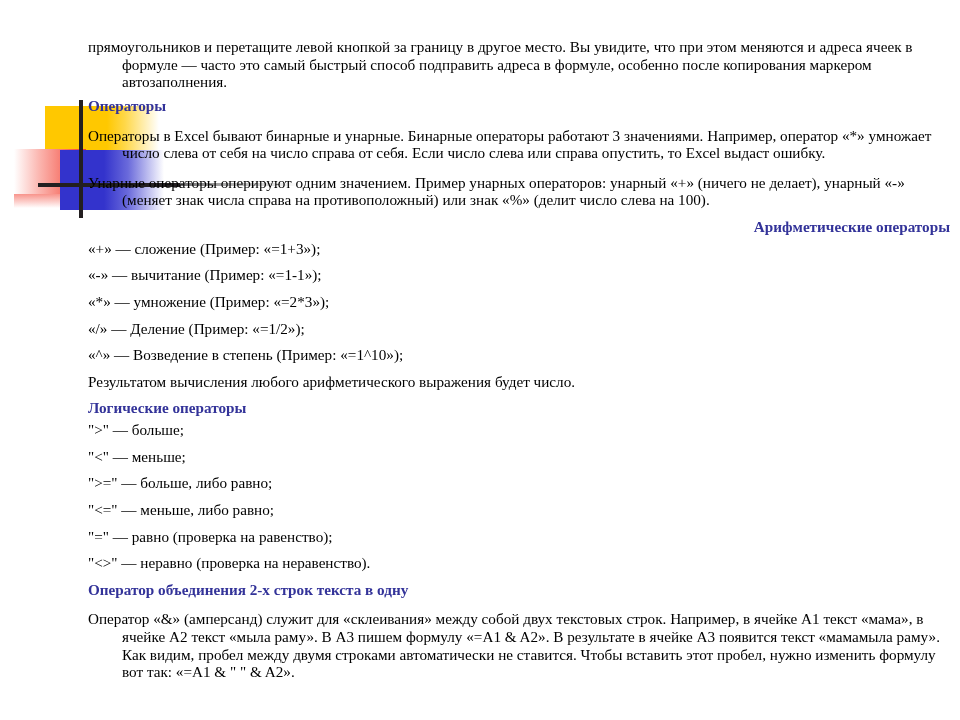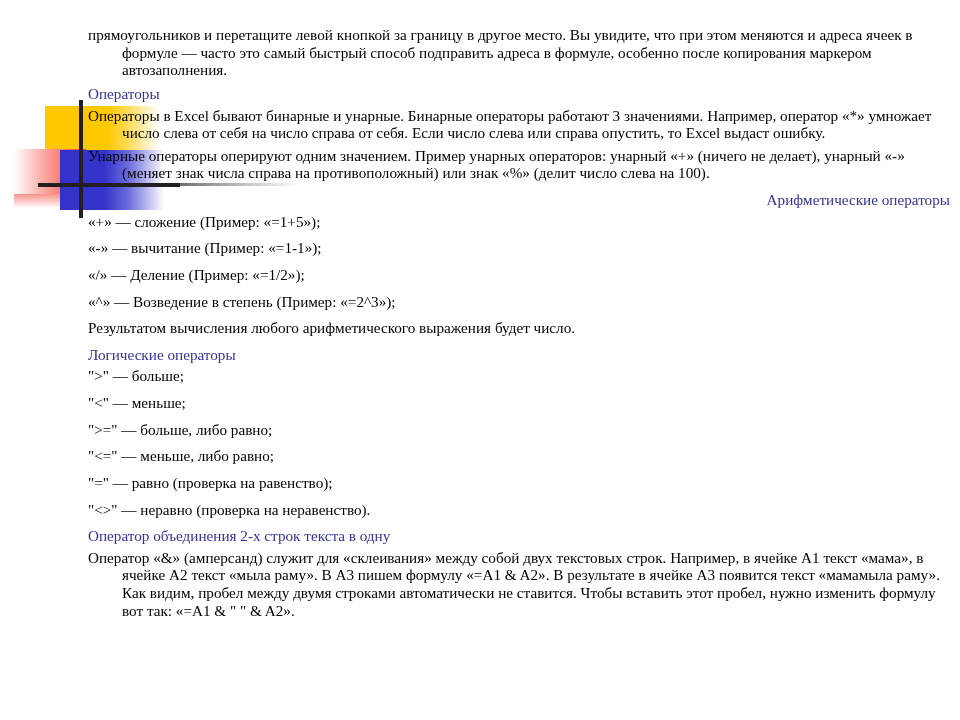--- a/index.html
+++ b/index.html
@@ -102,32 +102,32 @@
     position: absolute;
     left: 88px;
     top: 26px;
     width: 862px;
   }
 
   .para {
     color: #000000;
     font-size: 15.2px;
     line-height: 1.16;
-    margin: 0 0 5px 0;
+    margin: 12px 0 5px 0;
     text-indent: 0;
     padding-left: 34px;
   }
   .para > .first {
     margin-left: -34px;
   }
 
   .heading {
     color: #333399;
     font-size: 15.2px;
-    font-weight: normal;
+    font-weight: bold;
     line-height: 1.16;
     margin: 0 0 4px 0;
   }
 
   .line {
     color: #000000;
     font-size: 15.2px;
     line-height: 1.16;
     margin: 0 0 9px 0;
   }
@@ -166,24 +166,25 @@
   <p class="para">
     <span class="first">Операторы в Excel бывают бинарные и унарные. Бинарные операторы работают 3 значениями. Например, оператор «*» умножает число слева от себя на число справа от себя. Если число слева или справа опустить, то Excel выдаст ошибку.</span>
   </p>
 
   <p class="para">
     <span class="first">Унарные операторы оперируют одним значением. Пример унарных операторов: унарный «+» (ничего не делает), унарный «-» (меняет знак числа справа на противоположный) или знак «%» (делит число слева на 100).</span>
   </p>
 
   <h2 class="heading gap-before">Арифметические операторы</h2>
 
-  <p class="line">«+» — сложение (Пример: «=1+5»);</p>
+  <p class="line">«+» — сложение (Пример: «=1+3»);</p>
   <p class="line">«-» — вычитание (Пример: «=1-1»);</p>
+  <p class="line">«*» — умножение (Пример: «=2*3»);</p>
   <p class="line">«/» — Деление (Пример: «=1/2»);</p>
-  <p class="line">«^» — Возведение в степень (Пример: «=2^3»);</p>
+  <p class="line">«^» — Возведение в степень (Пример: «=1^10»);</p>
 
 
   <p class="line">Результатом вычисления любого арифметического выражения будет число.</p>
 
   <h2 class="heading">Логические операторы</h2>
 
   <p class="line">"&gt;" — больше;</p>
   <p class="line">"&lt;" — меньше;</p>
   <p class="line">"&gt;=" — больше, либо равно;</p>
   <p class="line">"&lt;=" — меньше, либо равно;</p>

